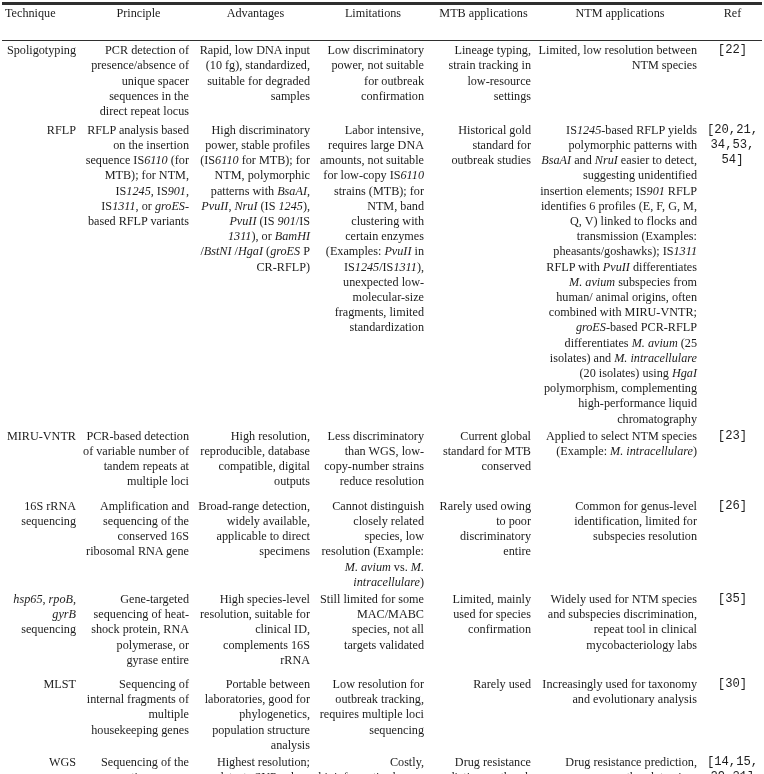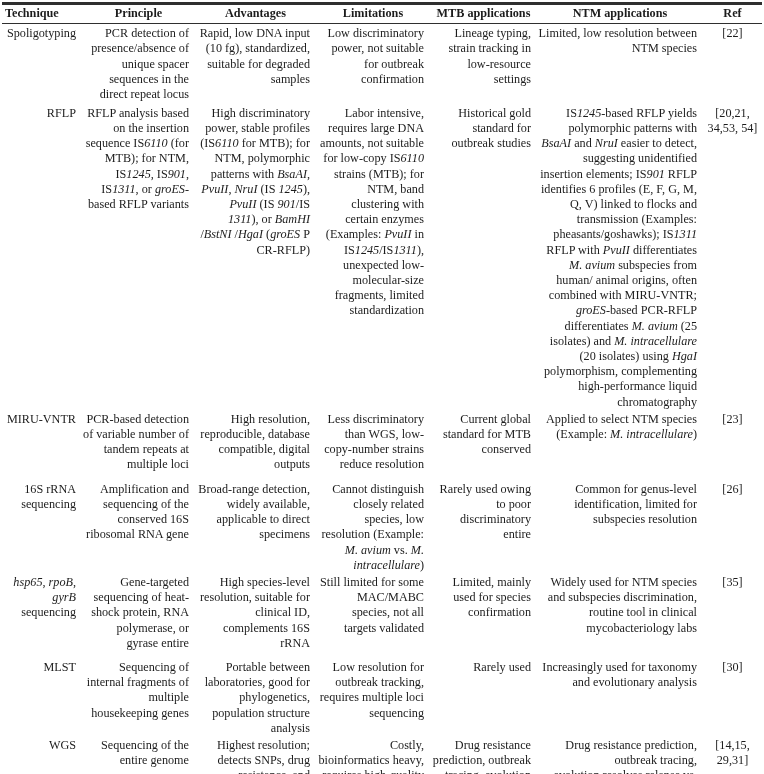--- a/index.html
+++ b/index.html
@@ -25,38 +25,39 @@
     line-height: 15.2px;
   }
   table.paper-table thead tr {
     border-top: 3px solid #2f2f2f;
     border-bottom: 1px solid #2f2f2f;
   }
   table.paper-table tbody tr:last-child {
     border-bottom: 3px solid #2f2f2f;
   }
   th {
-    font-weight: bold;
+    font-weight: normal;
     text-align: center;
     vertical-align: top;
-    padding: 1px 2px 2px 2px;
+    padding: 1px 2px 19px 2px;
     white-space: nowrap;
     overflow: hidden;
     margin-left: 18px;
   }
   th.c-tech { text-align: left; padding-left: 3px; }
   td {
     vertical-align: top;
     text-align: right;
     padding: 2px 6px 0 1px;
   }
   td.c-tech { padding-left: 3px; }
   td.c-ref {
     text-align: center;
     padding: 2px 2px 0 2px;
+    font-family: Liberation Mono, monospace;
   }
   tr.r0 { height: 80px; }
   tr.r1 { height: 285px; }
   tr.r2 { height: 70px; }
   tr.r3 { height: 85px; }
   tr.r4 { height: 85px; }
   tr.r5 { height: 77px; }
   tr.r6 { height: 66px; }
   i { font-style: italic; }
 </style>
@@ -121,21 +122,21 @@
         <td>Rarely used owing to poor discriminatory entire</td>
         <td>Common for genus-level identification, limited for subspecies resolution</td>
         <td class="c-ref">[26]</td>
       </tr>
       <tr class="r4">
         <td class="c-tech"><i>hsp65</i>, <i>rpoB</i>, <i>gyrB</i> sequencing</td>
         <td>Gene-targeted sequencing of heat-shock protein, RNA polymerase, or gyrase entire</td>
         <td>High species-level resolution, suitable for clinical ID, complements 16S rRNA</td>
         <td>Still limited for some MAC/MABC species, not all targets validated</td>
         <td>Limited, mainly used for species confirmation</td>
-        <td>Widely used for NTM species and subspecies discrimination, routine tool in clinical mycobacteriology labs</td>
+        <td>Widely used for NTM species and subspecies discrimination, repeat tool in clinical mycobacteriology labs</td>
         <td class="c-ref">[35]</td>
       </tr>
       <tr class="r5">
         <td class="c-tech">MLST</td>
         <td>Sequencing of internal fragments of multiple housekeeping genes</td>
         <td>Portable between laboratories, good for phylogenetics, population structure analysis</td>
         <td>Low resolution for outbreak tracking, requires multiple loci sequencing</td>
         <td>Rarely used</td>
         <td>Increasingly used for taxonomy and evolutionary analysis</td>
         <td class="c-ref">[30]</td>

